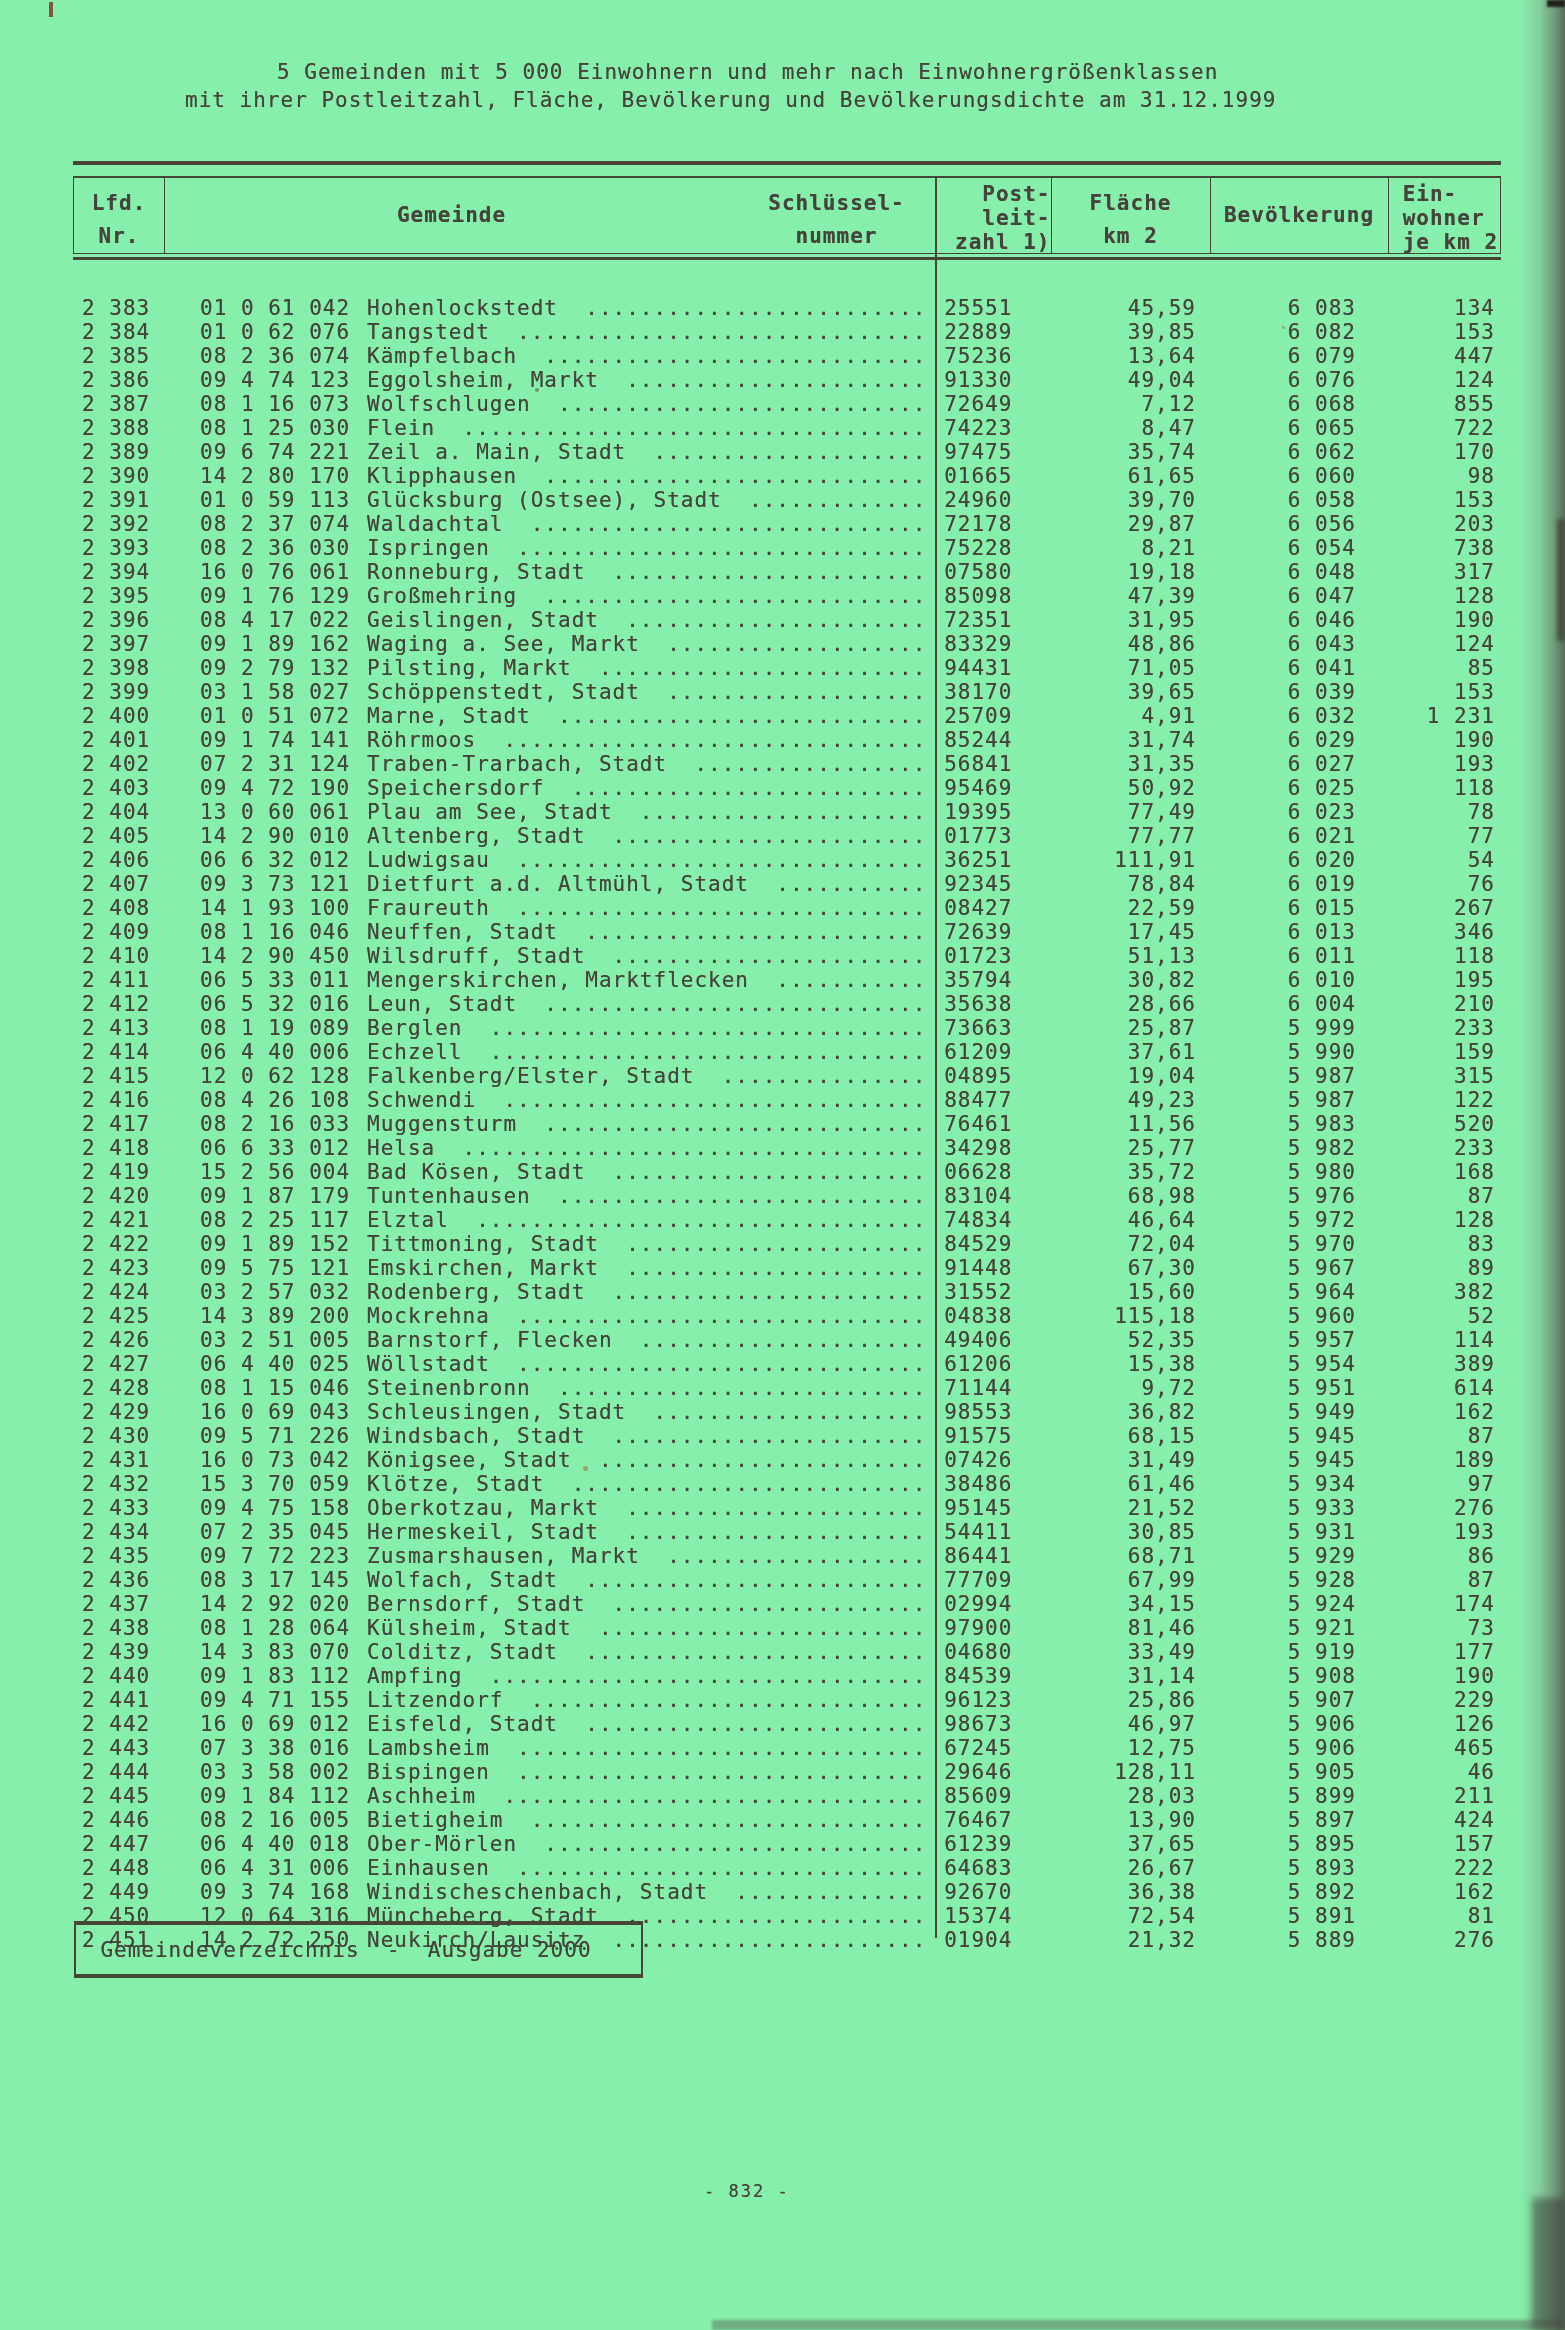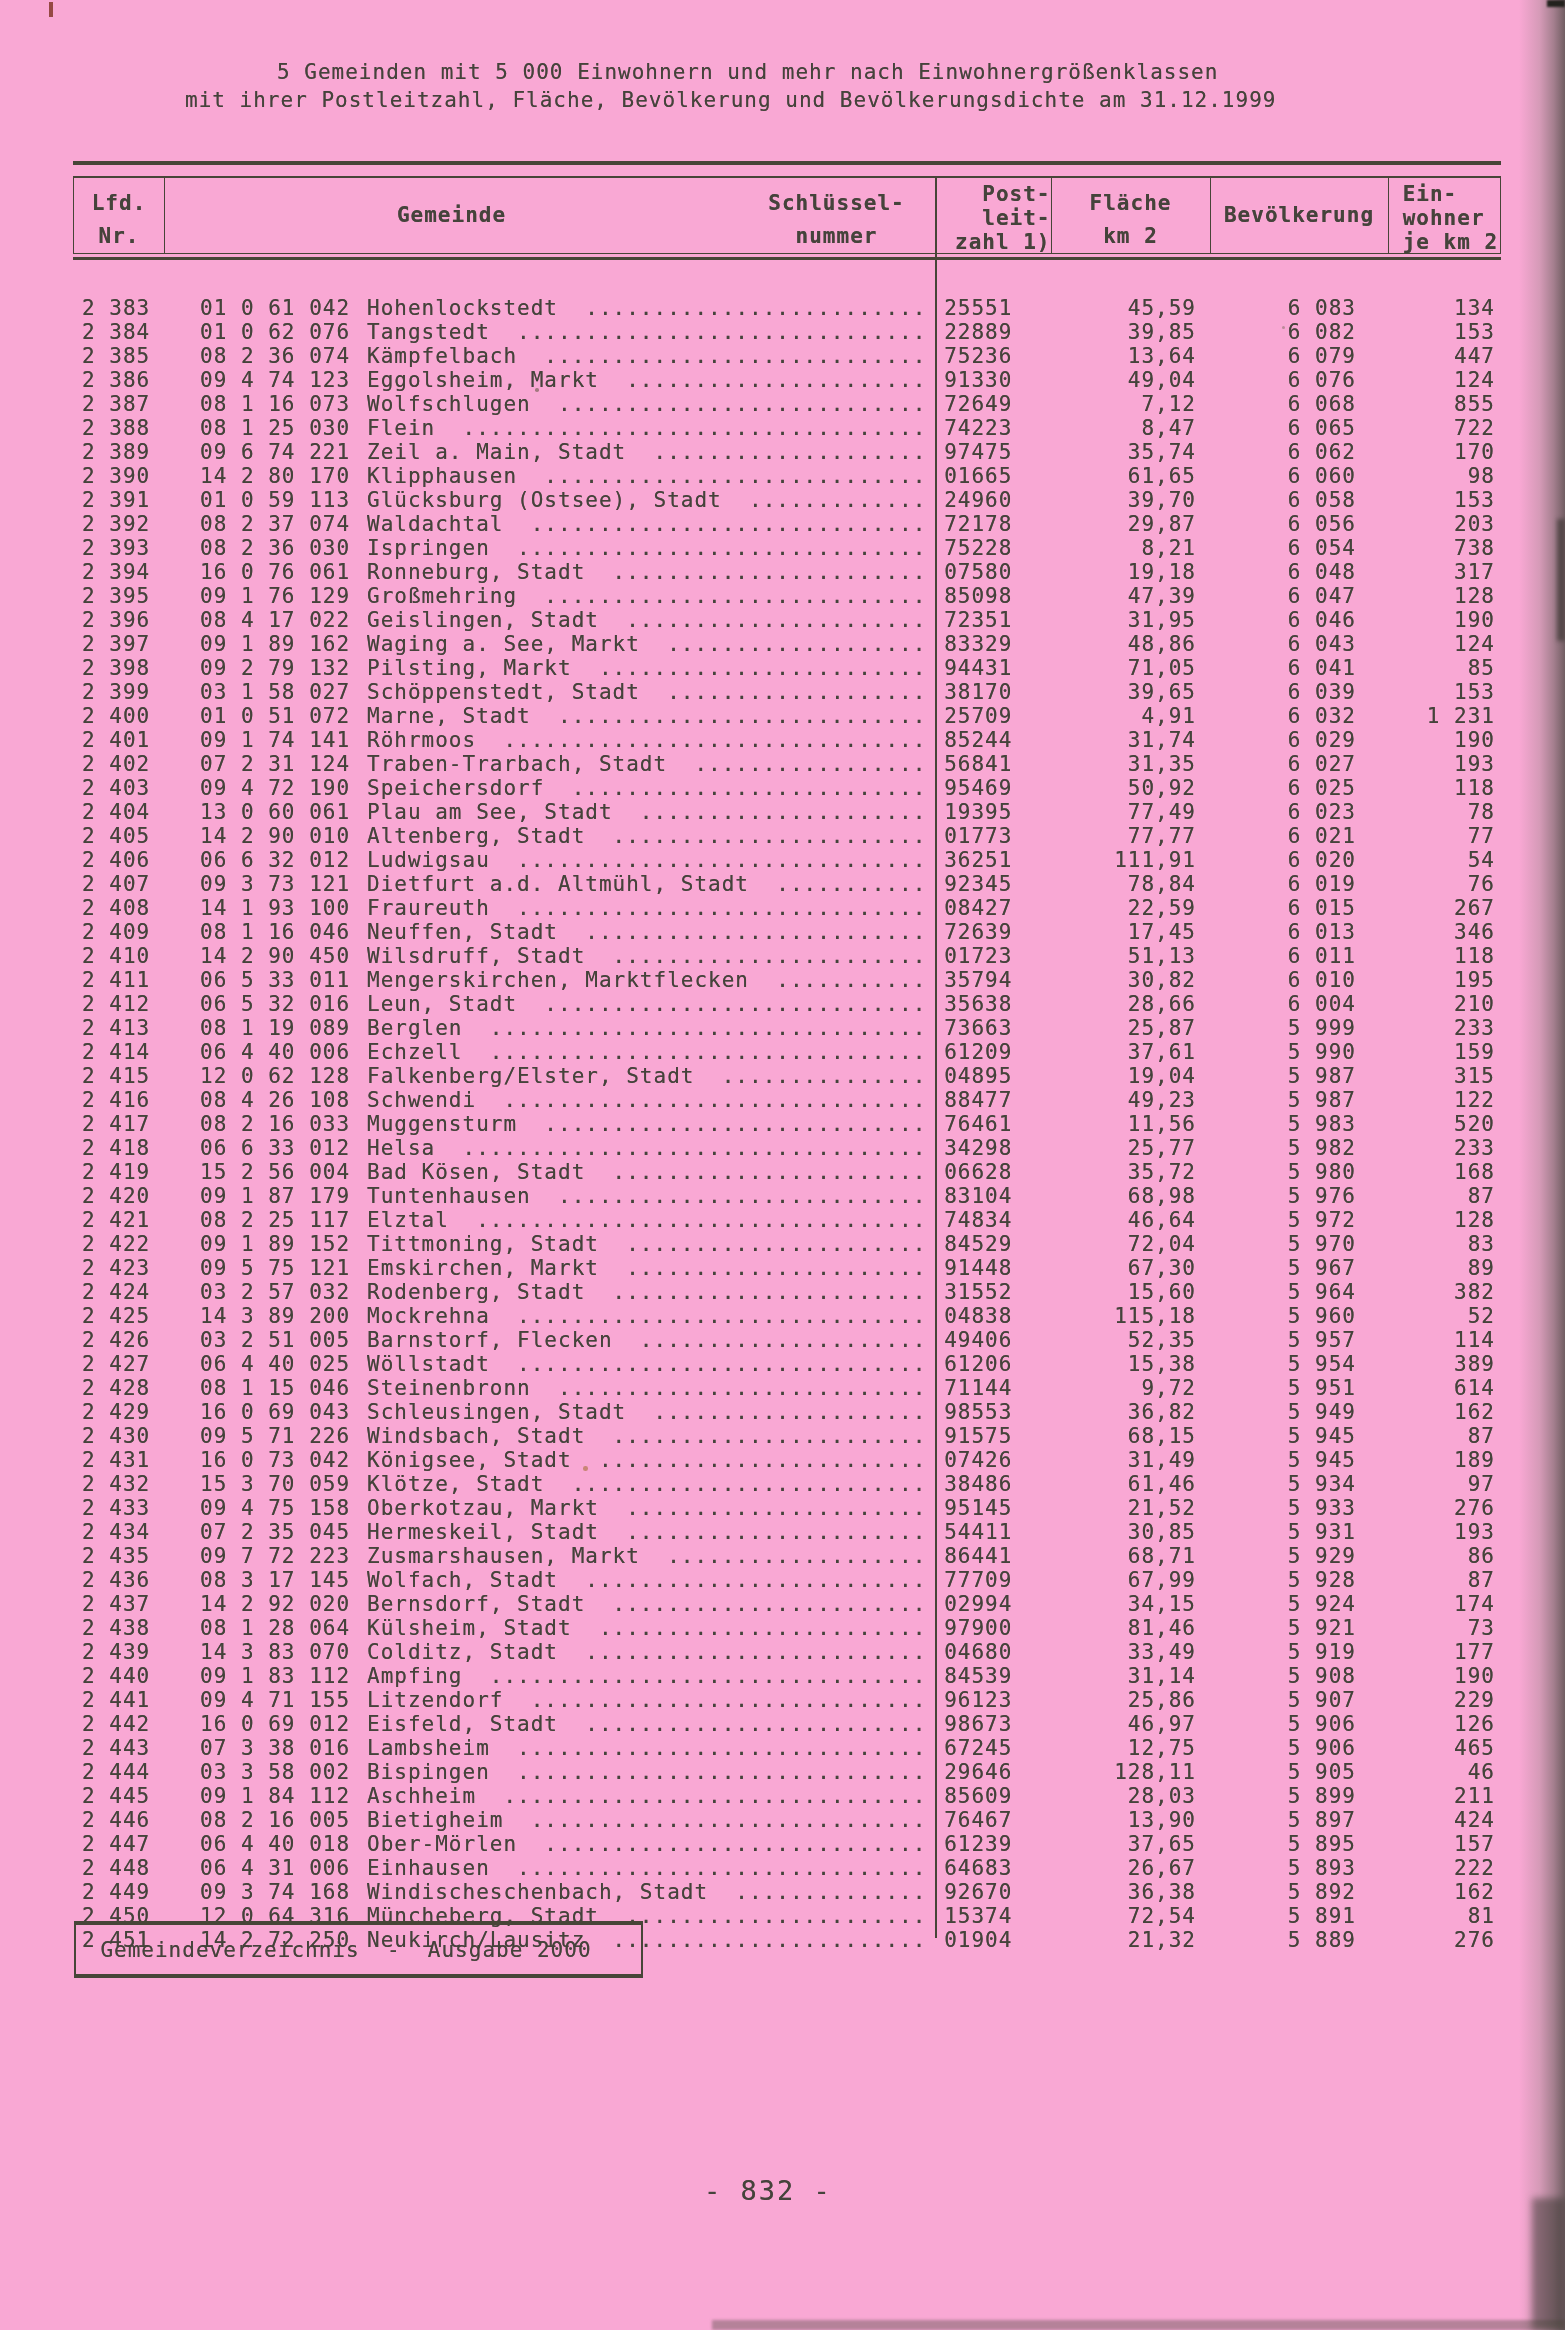--- a/index.html
+++ b/index.html
@@ -1,19 +1,19 @@
 <!DOCTYPE html>
 <html style="font-size:8.1px"><head>
 <meta charset="utf-8">
 <style>
   html, body { margin: 0; padding: 0; background: #b9b8ac; }
   .page {
     position: relative;
     width: 1565px; height: 2330px;
-    background: #f9a8d4;
+    background: #86efac;
     overflow: hidden;
     font-family: "DejaVu Sans Mono", "Liberation Mono", monospace;
     font-size: 21px;
     line-height: 24px;
     letter-spacing: 1px;
     color: #45433b;
     text-shadow: 0 0 0.5px rgba(62,60,52,.6);
   }
   .title-line { position: absolute; white-space: pre; }
   #title1 { left: 277px; top: 60px; }
@@ -65,21 +65,21 @@
   
   .footer-box {
     position: absolute; left: 74px; top: 1921px;
     width: 569px; height: 57px;
     border: 2.5px solid #474538; border-top-width: 4.1px; border-bottom-width: 4.1px;
     box-sizing: border-box;
     display: flex; align-items: center;
     padding-left: 24.4px;
     white-space: pre;
   }
-  .page-number { position: absolute; left: 704px; top: 2179px; font-size: 27px; letter-spacing: 2px; white-space: pre; }
+  .page-number { position: absolute; left: 704px; top: 2179px; font-size: 17px; letter-spacing: 2px; white-space: pre; }
 
   
   .right-band { position: absolute; top: 0; right: 0; width: 46px; height: 100%;
     background: linear-gradient(to right, rgba(120,118,108,0) 0%, rgba(120,118,108,0.28) 45%, rgba(96,94,86,0.55) 75%, rgba(74,72,66,0.78) 100%); }
   .corner-tr { position: absolute; right: 0; top: 0; width: 18.3px; height: 7.1px; background: #23221e; filter: blur(1px); }
   .edge-blob { position: absolute; right: 0; top: 519px; width: 8.1px; height: 122px; background: rgba(45,44,38,.55); filter: blur(2px); }
   .corner-br { position: absolute; right: 0; bottom: 0; width: 33px; height: 132px; background: rgba(52,50,44,.5); filter: blur(3.6px); }
   .bottom-band { position: absolute; left: 712px; right: 0; bottom: 0; height: 10.2px; background: rgba(70,68,58,.38); filter: blur(1.5px); }
   .artifact-red { position: absolute; left: 49px; top: 2px; width: 3.6px; height: 15.3px; background: #7d2f1f; opacity: .8; }
   .speck { position: absolute; border-radius: 50%; }

